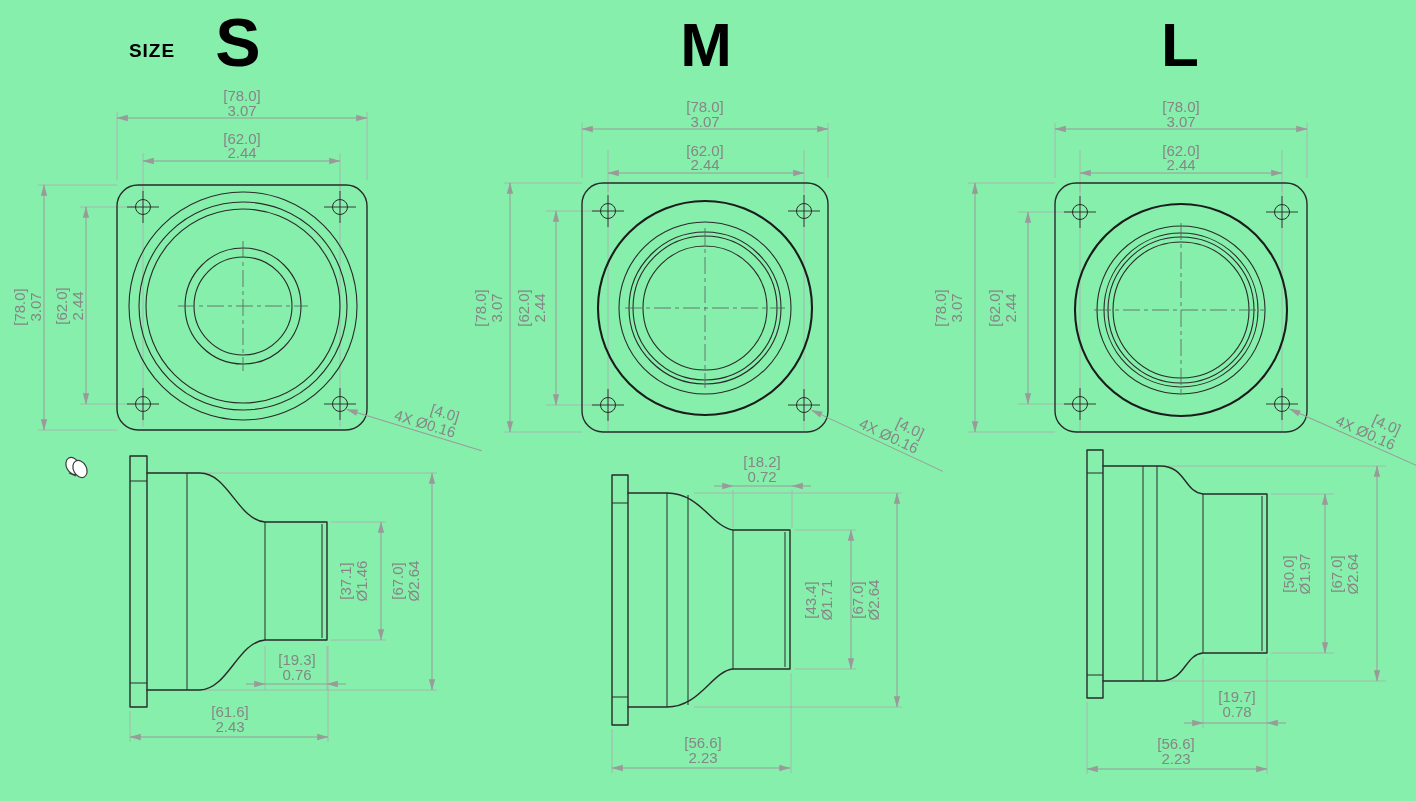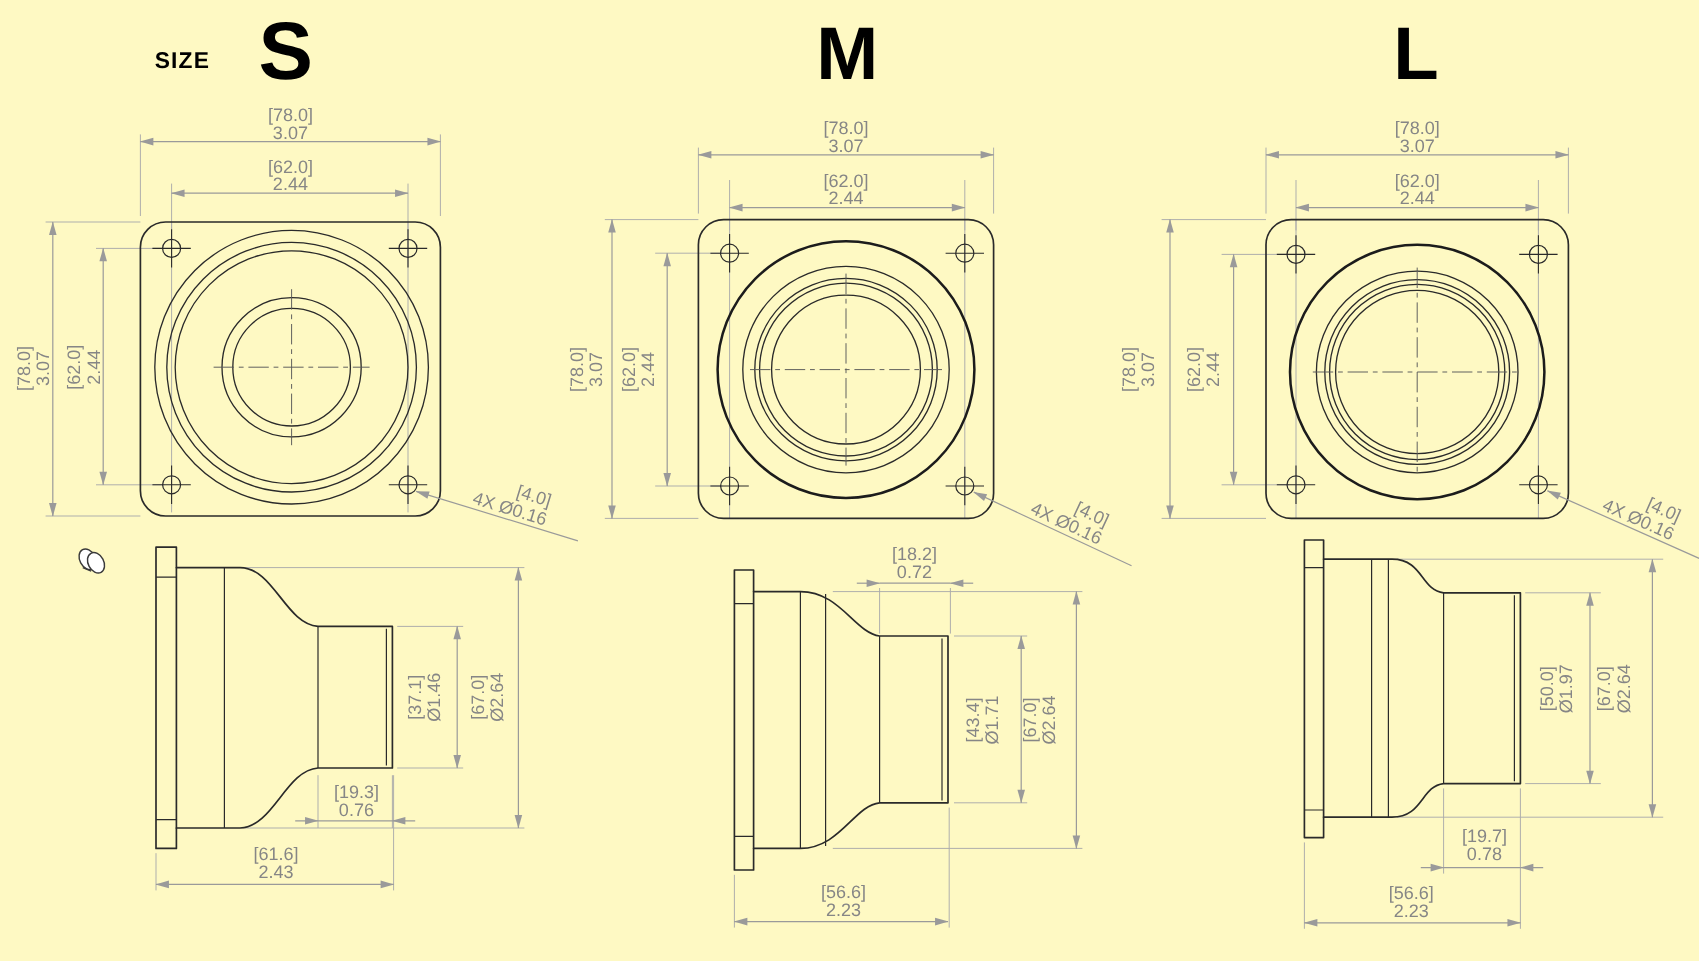--- a/index.html
+++ b/index.html
@@ -1,16 +1,16 @@
 <!DOCTYPE html>
 <html><head>
 <meta charset="utf-8">
 <style>
   html,body{margin:0;padding:0;background:#ffffff;}
-  #stage{position:relative;width:1416px;height:801px;background:#fef9c3;overflow:hidden;}
+  #stage{position:relative;width:1416px;height:801px;background:#86efac;overflow:hidden;}
   svg{display:block;}
   .outline{fill:none;stroke:#2a2a2a;stroke-width:1.4;stroke-linejoin:round;stroke-linecap:round;}
   .thin{fill:none;stroke:#2a2a2a;stroke-width:1;}
   .circ{fill:none;stroke:#2a2a2a;stroke-width:1.1;}
   .circb{fill:none;stroke:#1c1c1c;stroke-width:2.1;}
   .dim{fill:none;stroke:#9a9a9a;stroke-width:1;}
   .ext{fill:none;stroke:#ababab;stroke-width:0.8;}
   .cl{fill:none;stroke:#5a5a5a;stroke-width:0.8;stroke-dasharray:17 4 4 4;}
   .cross{fill:none;stroke:#2a2a2a;stroke-width:0.9;}
   .dimtext{font-family:"Liberation Sans",sans-serif;font-size:15px;fill:#868686;text-anchor:middle;}

